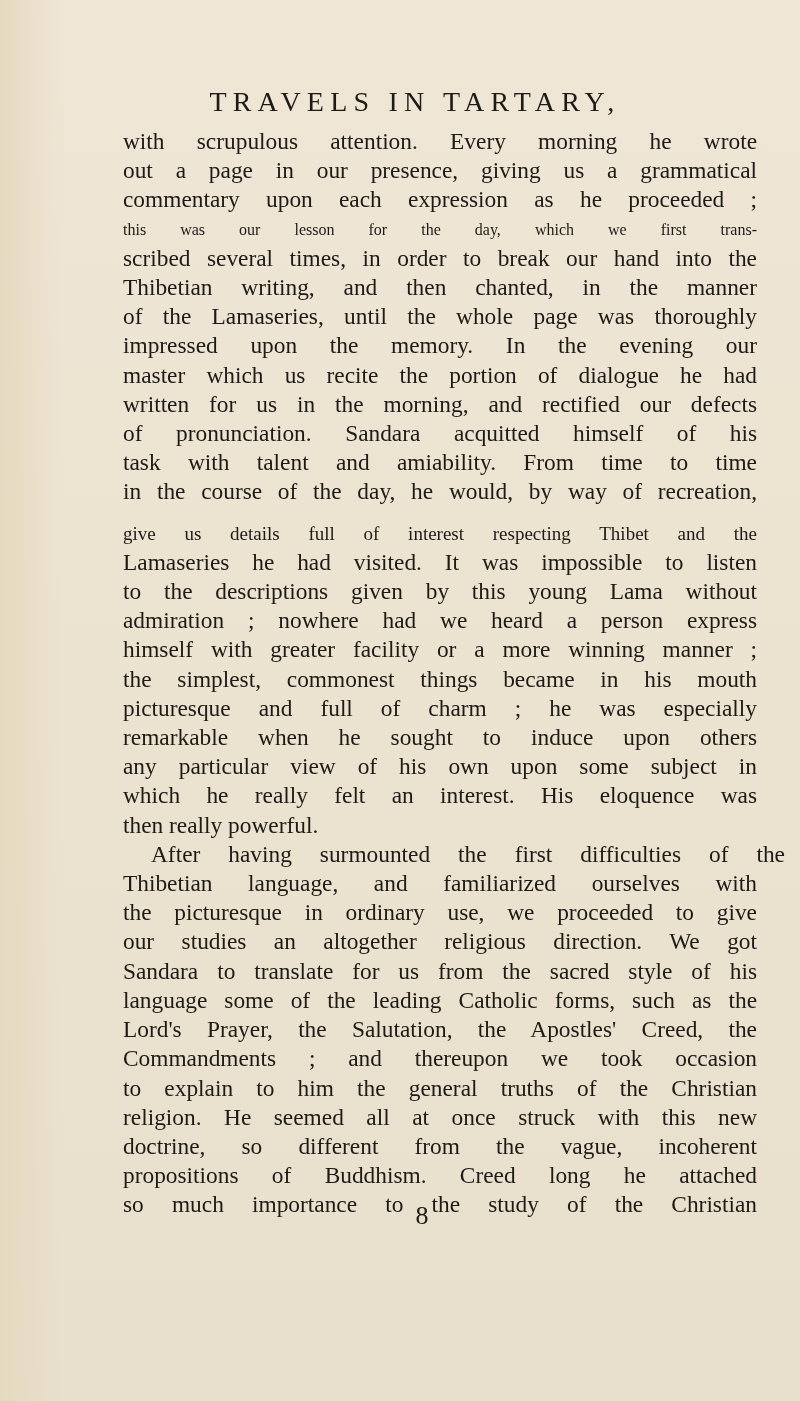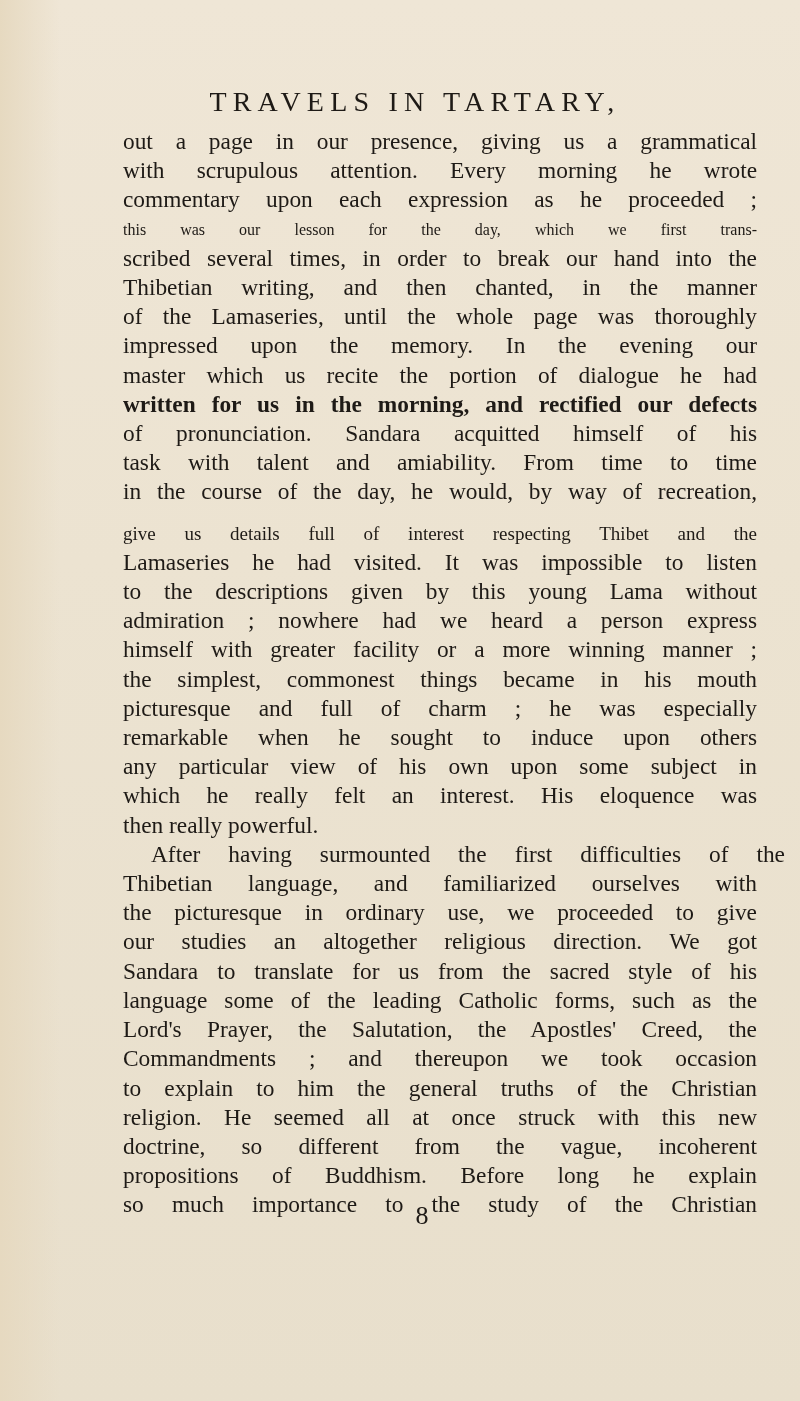--- a/index.html
+++ b/index.html
@@ -60,30 +60,30 @@
     }
   </style>
 </head>
 <body>
 
 <div class="left-edge"></div>
 
 <div class="running-head">TRAVELS IN TARTARY,</div>
 
 <div class="text-block">
+  <span class="line" style="height: 29.2162px; line-height: 29.2162px; font-size: 23.373px; display: block; width: 634px;">with scrupulous attention. Every morning he wrote</span>
   <span class="line" style="height: 29.2162px; line-height: 29.2162px; font-size: 23.373px; display: block; width: 634px;">out a page in our presence, giving us a grammatical</span>
-  <span class="line" style="height: 29.2162px; line-height: 29.2162px; font-size: 23.373px; display: block; width: 634px;">with scrupulous attention. Every morning he wrote</span>
   <span class="line" style="height: 29.2162px; line-height: 29.2162px; font-size: 23.373px; display: block; width: 634px;">commentary upon each expression as he proceeded ;</span>
   <span class="line" style="height: 29.2162px; line-height: 29.2162px; font-size: 16px; display: block; width: 634px;">this was our lesson for the day, which we first trans-</span>
   <span class="line" style="height: 29.2162px; line-height: 29.2162px; font-size: 23.373px; display: block; width: 634px;">scribed several times, in order to break our hand into the</span>
   <span class="line" style="height: 29.2162px; line-height: 29.2162px; font-size: 23.373px; display: block; width: 634px;">Thibetian writing, and then chanted, in the manner</span>
   <span class="line" style="height: 29.2162px; line-height: 29.2162px; font-size: 23.373px; display: block; width: 634px;">of the Lamaseries, until the whole page was thoroughly</span>
   <span class="line" style="height: 29.2162px; line-height: 29.2162px; font-size: 23.373px; display: block; width: 634px;">impressed upon the memory. In the evening our</span>
   <span class="line" style="height: 29.2162px; line-height: 29.2162px; font-size: 23.373px; display: block; width: 634px;">master which us recite the portion of dialogue he had</span>
-  <span class="line" style="height: 29.2162px; line-height: 29.2162px; font-size: 23.373px; display: block; width: 634px; font-weight: bold;">written for us in the morning, and rectified our defects</span>
+  <span class="line" style="height: 29.2162px; line-height: 29.2162px; font-size: 23.373px; display: block; width: 634px;">written for us in the morning, and rectified our defects</span>
   <span class="line" style="height: 29.2162px; line-height: 29.2162px; font-size: 23.373px; display: block; width: 634px;">of pronunciation. Sandara acquitted himself of his</span>
   <span class="line" style="height: 29.2162px; line-height: 29.2162px; font-size: 23.373px; display: block; width: 634px;">task with talent and amiability. From time to time</span>
   <span class="line" style="height: 29.2162px; line-height: 29.2162px; font-size: 23.373px; display: block; width: 634px;">in the course of the day, he would, by way of recreation,</span>
   <span class="line" style="height: 29.2162px; line-height: 29.2162px; font-size: 19px; display: block; width: 634px; margin-top: 12px;">give us details full of interest respecting Thibet and the</span>
   <span class="line" style="height: 29.2162px; line-height: 29.2162px; font-size: 23.373px; display: block; width: 634px;">Lamaseries he had visited. It was impossible to listen</span>
   <span class="line" style="height: 29.2162px; line-height: 29.2162px; font-size: 23.373px; display: block; width: 634px;">to the descriptions given by this young Lama without</span>
   <span class="line" style="height: 29.2162px; line-height: 29.2162px; font-size: 23.373px; display: block; width: 634px;">admiration ; nowhere had we heard a person express</span>
   <span class="line" style="height: 29.2162px; line-height: 29.2162px; font-size: 23.373px; display: block; width: 634px;">himself with greater facility or a more winning manner ;</span>
   <span class="line" style="height: 29.2162px; line-height: 29.2162px; font-size: 23.373px; display: block; width: 634px;">the simplest, commonest things became in his mouth</span>
   <span class="line" style="height: 29.2162px; line-height: 29.2162px; font-size: 23.373px; display: block; width: 634px;">picturesque and full of charm ; he was especially</span>
@@ -95,17 +95,17 @@
   <span class="line" style="height: 29.2162px; line-height: 29.2162px; font-size: 23.373px; display: block; width: 634px;">Thibetian language, and familiarized ourselves with</span>
   <span class="line" style="height: 29.2162px; line-height: 29.2162px; font-size: 23.373px; display: block; width: 634px;">the picturesque in ordinary use, we proceeded to give</span>
   <span class="line" style="height: 29.2162px; line-height: 29.2162px; font-size: 23.373px; display: block; width: 634px;">our studies an altogether religious direction. We got</span>
   <span class="line" style="height: 29.2162px; line-height: 29.2162px; font-size: 23.373px; display: block; width: 634px;">Sandara to translate for us from the sacred style of his</span>
   <span class="line" style="height: 29.2162px; line-height: 29.2162px; font-size: 23.373px; display: block; width: 634px;">language some of the leading Catholic forms, such as the</span>
   <span class="line" style="height: 29.2162px; line-height: 29.2162px; font-size: 23.373px; display: block; width: 634px;">Lord's Prayer, the Salutation, the Apostles' Creed, the</span>
   <span class="line" style="height: 29.2162px; line-height: 29.2162px; font-size: 23.373px; display: block; width: 634px;">Commandments ; and thereupon we took occasion</span>
   <span class="line" style="height: 29.2162px; line-height: 29.2162px; font-size: 23.373px; display: block; width: 634px;">to explain to him the general truths of the Christian</span>
   <span class="line" style="height: 29.2162px; line-height: 29.2162px; font-size: 23.373px; display: block; width: 634px;">religion. He seemed all at once struck with this new</span>
   <span class="line" style="height: 29.2162px; line-height: 29.2162px; font-size: 23.373px; display: block; width: 634px;">doctrine, so different from the vague, incoherent</span>
-  <span class="line" style="height: 29.2162px; line-height: 29.2162px; font-size: 23.373px; display: block; width: 634px;">propositions of Buddhism. Before long he explain</span>
+  <span class="line" style="height: 29.2162px; line-height: 29.2162px; font-size: 23.373px; display: block; width: 634px;">propositions of Buddhism. Creed long he attached</span>
   <span class="line" style="height: 29.2162px; line-height: 29.2162px; font-size: 23.373px; display: block; width: 634px;">so much importance to the study of the Christian</span>
 </div>
 
 <div class="page-number">8</div>
 
 </body></html>

